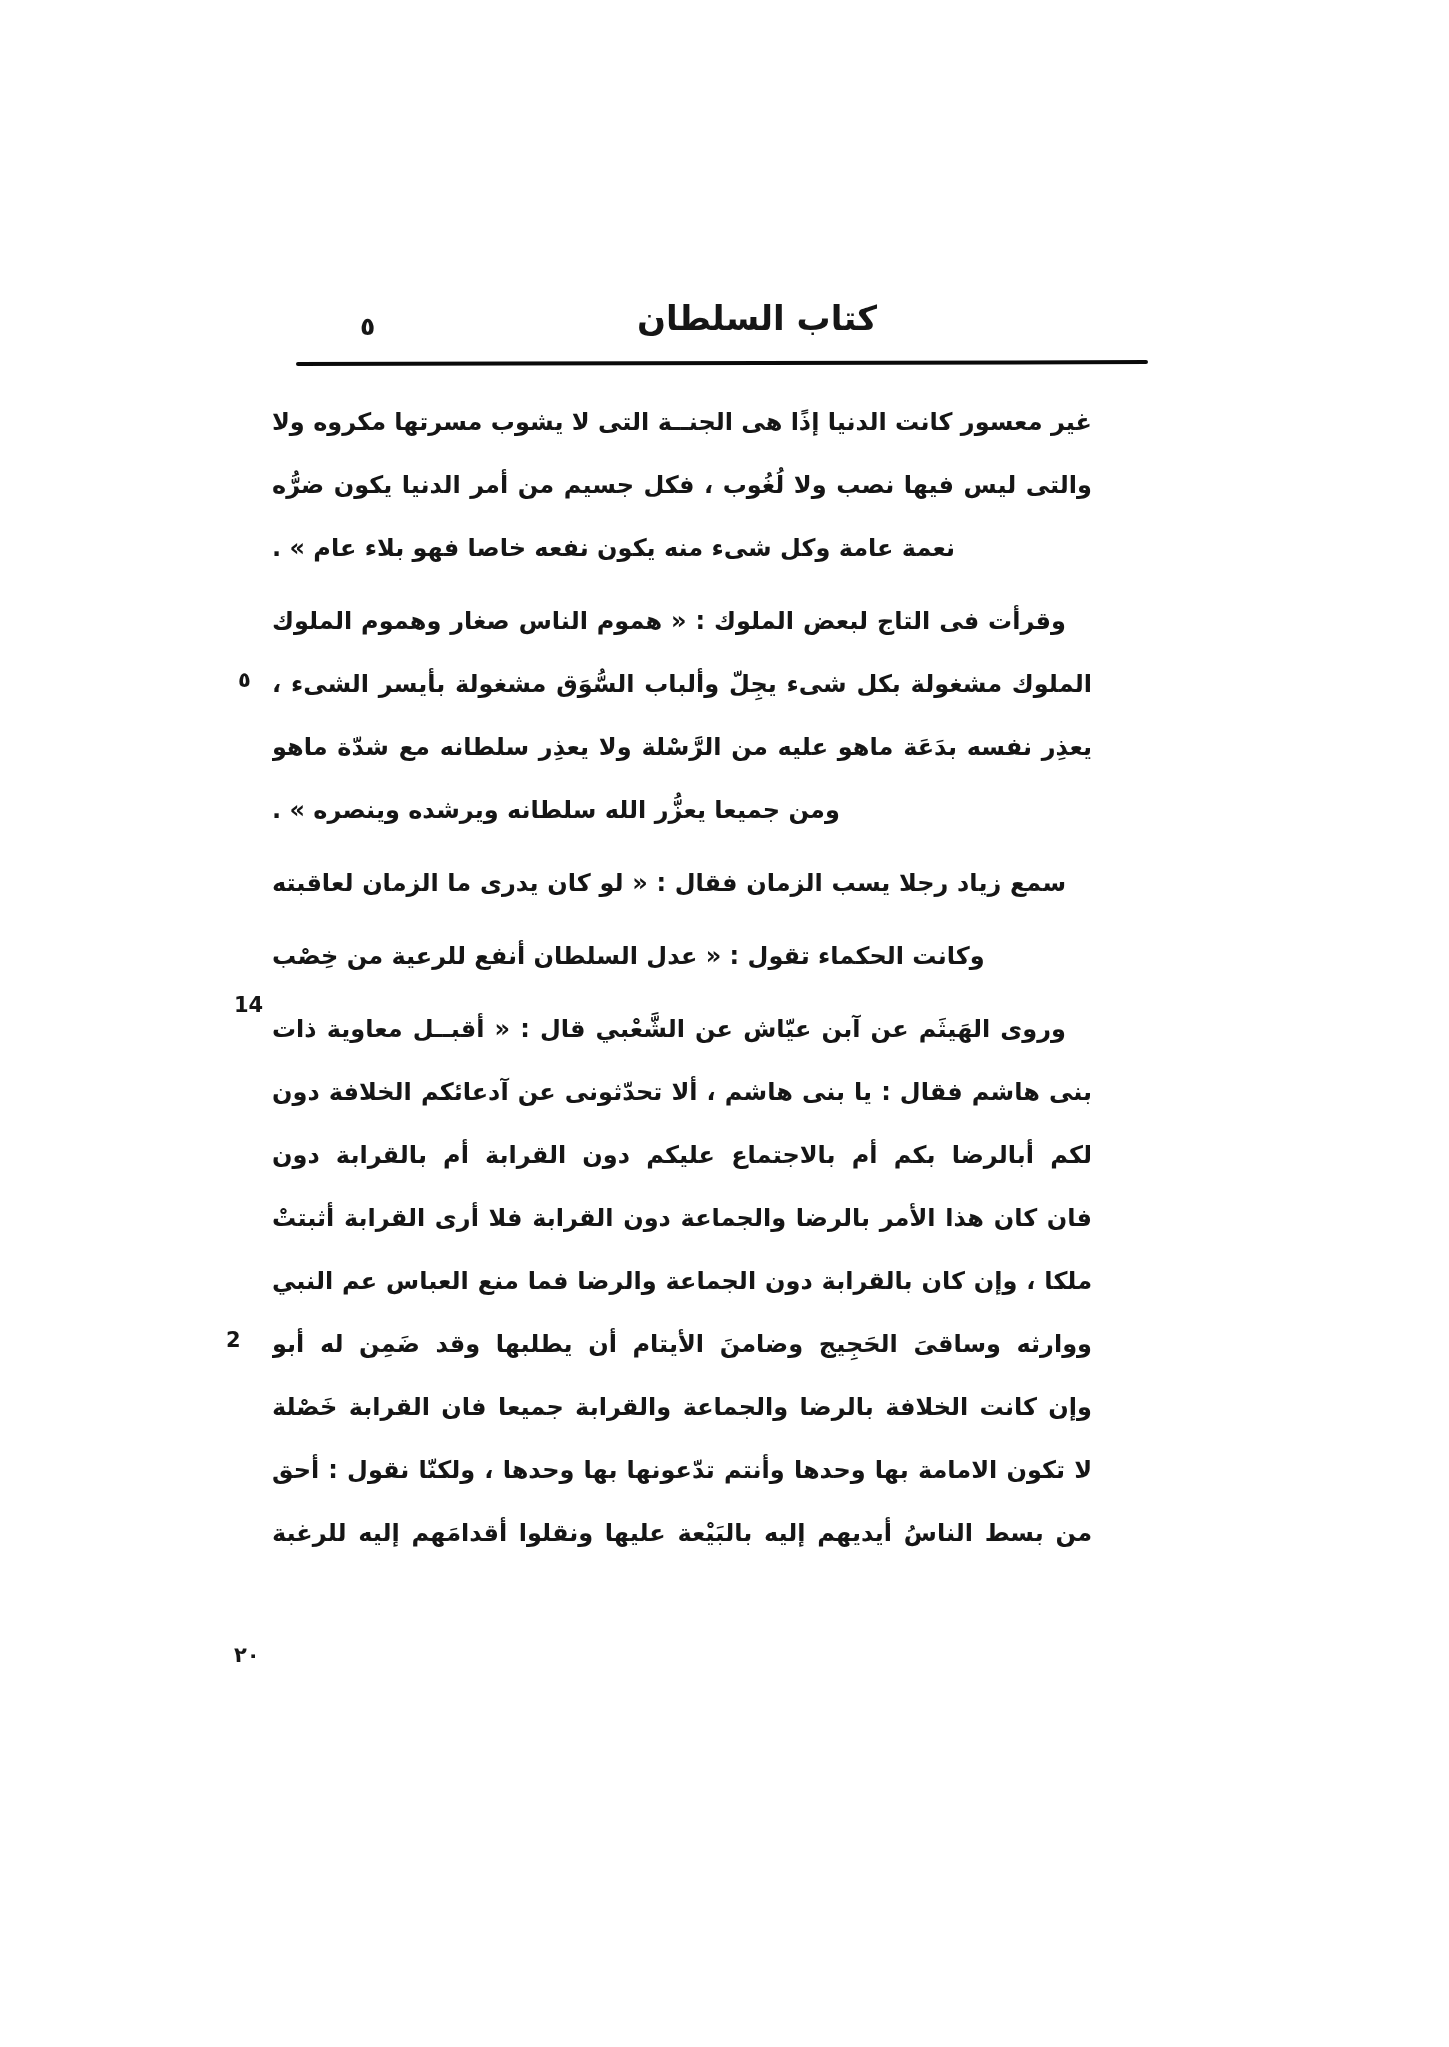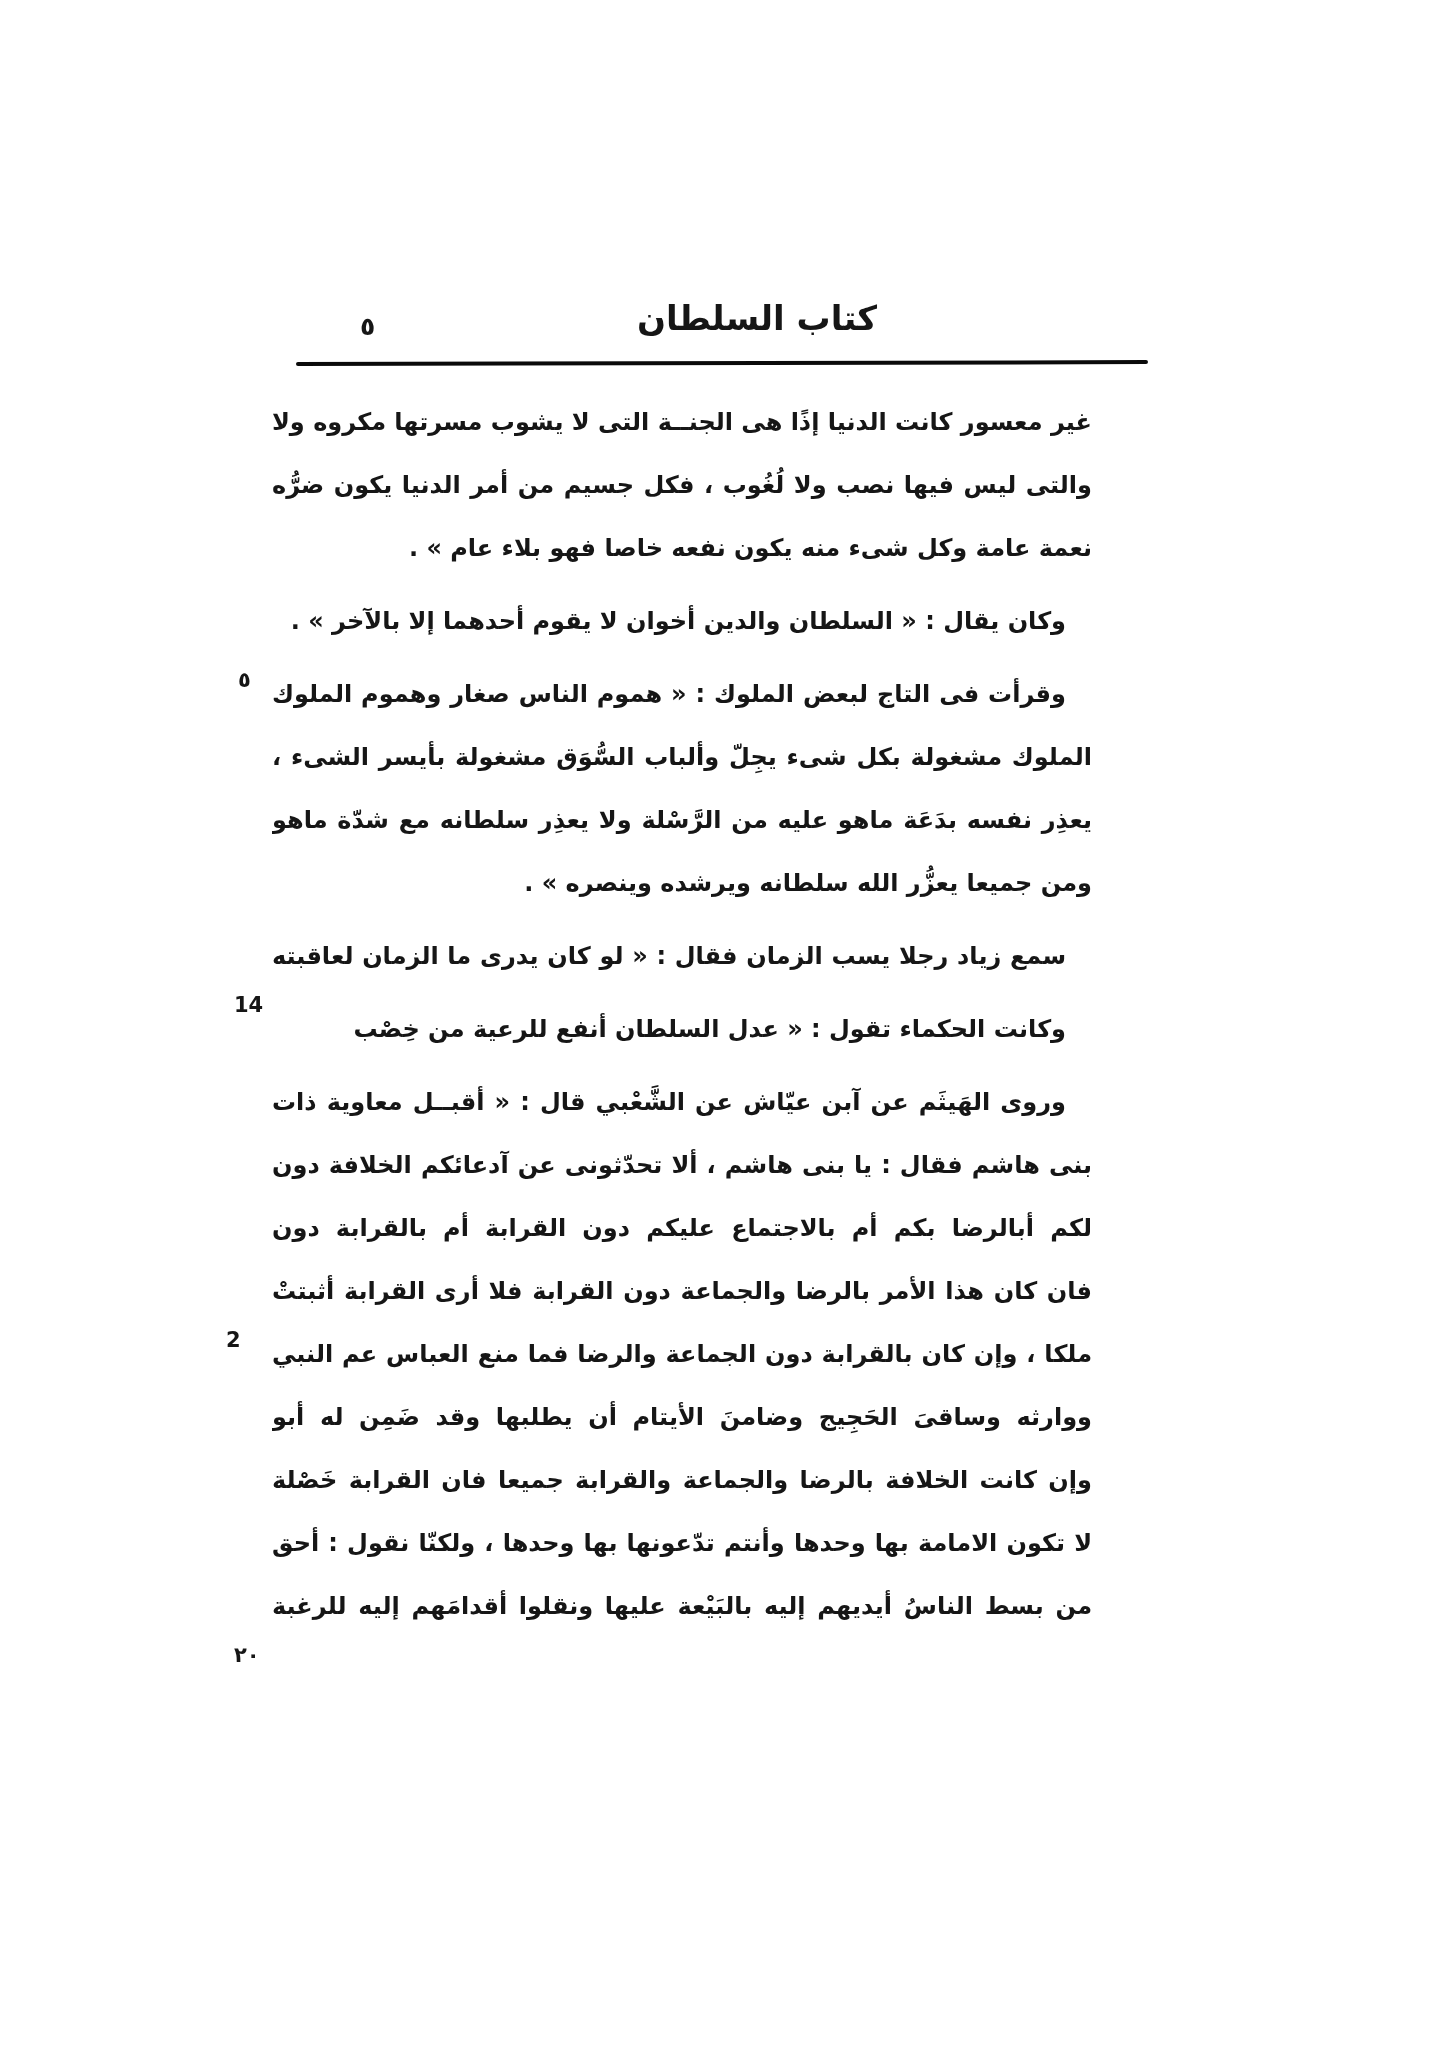--- a/index.html
+++ b/index.html
@@ -55,21 +55,21 @@
     font-weight: 700;
     line-height: 63px;
     height: 63px;
     overflow: hidden;
     white-space: normal;
   }
   .full {
     text-align: justify;
     text-align-last: justify;
   }
-  .end { text-align: right; }
+  .end { text-align: left; }
   .indent { text-indent: 26px; }
   .margin-num {
     position: absolute;
     font-size: 21px;
     font-weight: 700;
     direction: rtl;
     width: 34px;
     text-align: left;
   }
   .mn-5  { left: 238px; top: 668px; }
@@ -85,23 +85,20 @@
 <div class="header-rule"></div>
 
 <div class="text-block">
 
   <div class="para">
     <div class="line full">غير معسور كانت الدنيا إذًا هى الجنــة التى لا يشوب مسرتها مكروه ولا فرحها ترحٌ</div>
     <div class="line full">والتى ليس فيها نصب ولا لُغُوب ، فكل جسيم من أمر الدنيا يكون ضرُّه خاصةً فهو</div>
     <div class="line end">نعمة عامة وكل شىء منه يكون نفعه خاصا فهو بلاء عام » .</div>
   </div>
 
-  <div class="para">
-    <div class="line end indent">وكان يقال : « السلطان والدين أخوان لا يقوم أحدهما إلا بالآخر » .</div>
-  </div>
 
   <div class="para">
     <div class="line full indent">وقرأت فى التاج لبعض الملوك : « هموم الناس صغار وهموم الملوك كبار وألباب</div>
     <div class="line full">الملوك مشغولة بكل شىء يجِلّ وألباب السُّوَق مشغولة بأيسر الشىء ، فالجاهل منهم</div>
     <div class="line full">يعذِر نفسه بدَعَة ماهو عليه من الرَّسْلة ولا يعذِر سلطانه مع شدّة ماهو فيه من المَئُونة ،</div>
     <div class="line end">ومن جميعا يعزُّر الله سلطانه ويرشده وينصره » .</div>
   </div>
 
   <div class="para">
     <div class="line full indent">سمع زياد رجلا يسب الزمان فقال : « لو كان يدرى ما الزمان لعاقبته ، إنما الزمان</div>

